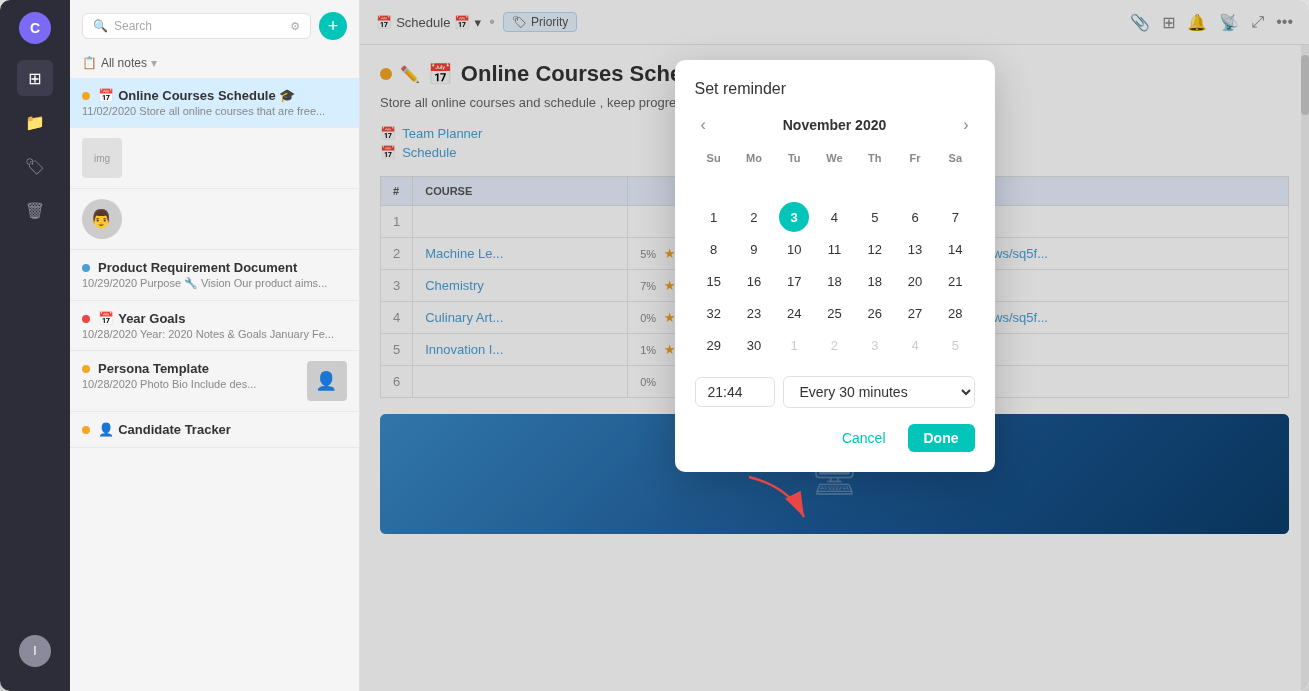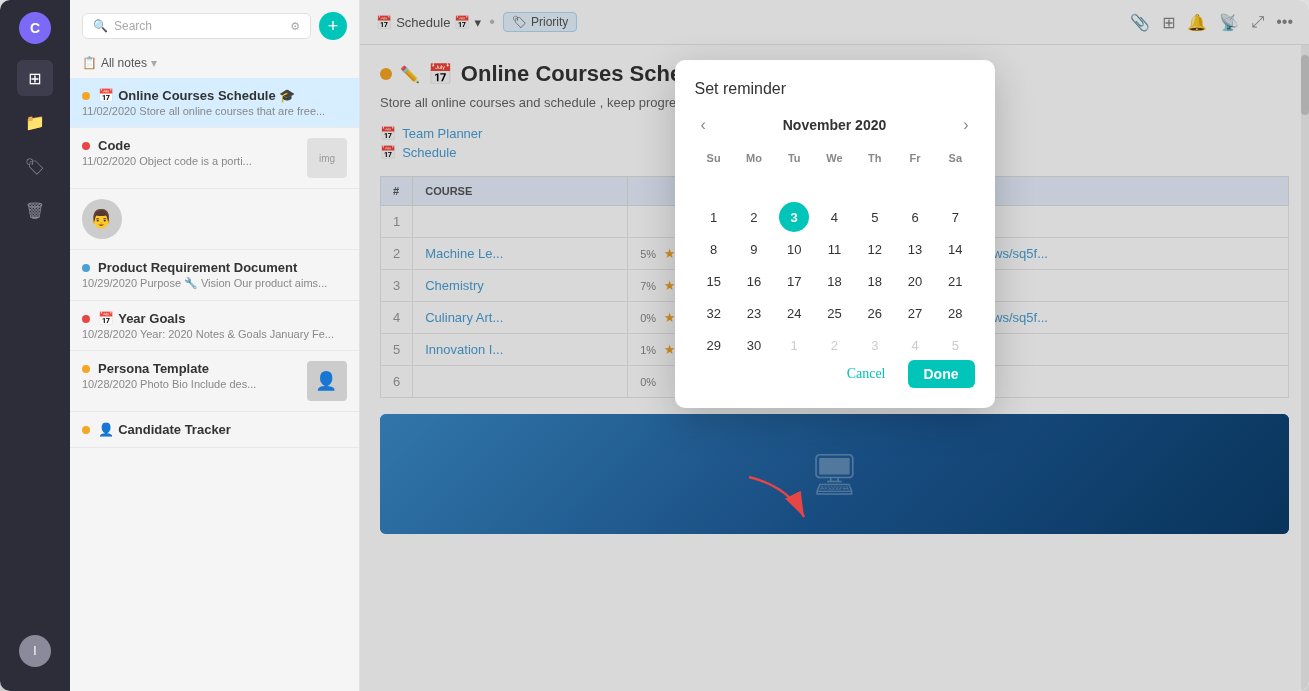--- a/index.html
+++ b/index.html
@@ -232,21 +232,21 @@
       border-radius: 6px;
       padding: 6px 12px;
       font-size: 14px;
       color: #333;
       background: #fff;
       appearance: auto;
     }
 
     
     .modal-buttons { display: flex; justify-content: flex-end; gap: 10px; }
-    .btn-cancel { background: none; border: none; color: #00c5b8; font-size: 14px; cursor: pointer; padding: 6px 12px; border-radius: 6px; font-family: Liberation Serif, serif; }
+    .btn-cancel { background: none; border: none; color: #00c5b8; font-size: 14px; cursor: pointer; padding: 6px 12px; border-radius: 6px; }
     .btn-done { background: #00c5b8; color: #fff; border: none; border-radius: 6px; padding: 6px 16px; font-size: 14px; cursor: pointer; font-weight: 600; }
 
     
     .scrollbar-track {
       width: 8px;
       background: #f0f0f0;
       position: absolute;
       right: 0;
       top: 45px;
       bottom: 0;
@@ -305,27 +305,20 @@
         <div class="note-item-title">
           <span class="note-item-dot orange-dot"></span>
           <span>📅</span>
           Online Courses Schedule 🎓
         </div>
         <div class="note-item-date">11/02/2020 Store all online courses that are free...</div>
       </div>
 
       <div class="note-item" style="min-height:60px;">
         <div class="note-item-row">
-          <div class="note-item-content">
-            <div class="note-item-title">
-              <span class="note-item-dot red-dot"></span>
-              Code
-            </div>
-            <div class="note-item-date">11/02/2020 Object code is a porti...</div>
-          </div>
           <div style="width:40px;height:40px;background:#e0e0e0;border-radius:4px;flex-shrink:0;overflow:hidden;display:flex;align-items:center;justify-content:center;font-size:10px;color:#999;">img</div>
         </div>
       </div>
 
       <div class="note-item">
         <div class="note-item-row">
           <div style="width:40px;height:40px;background:#ccc;border-radius:50%;flex-shrink:0;overflow:hidden;display:flex;align-items:center;justify-content:center;font-size:18px;">👨</div>
         </div>
       </div>
 
@@ -552,20 +545,29 @@
             <div class="cal-cell">29</div>
             <div class="cal-cell">30</div>
             <div class="cal-cell other-month">1</div>
             <div class="cal-cell other-month">2</div>
             <div class="cal-cell other-month">3</div>
             <div class="cal-cell other-month">4</div>
             <div class="cal-cell other-month">5</div>
           </div>
         </div>
 
+        <div class="time-repeat-row">
+          <input type="text" class="time-input" value="21:44" style="">
+          <select class="repeat-select">
+            <option>Every 30 minutes</option>
+            <option>Every hour</option>
+            <option>Every day</option>
+            <option>Every week</option>
+          </select>
+        </div>
 
         <div class="modal-buttons">
           <button class="btn-cancel">Cancel</button>
           <button class="btn-done">Done</button>
         </div>
       </div>
 
       <div style="position:absolute;bottom:160px;right:490px;z-index:300;pointer-events:none;">
         <svg width="80" height="60" viewBox="0 0 80 60">
           <defs>

